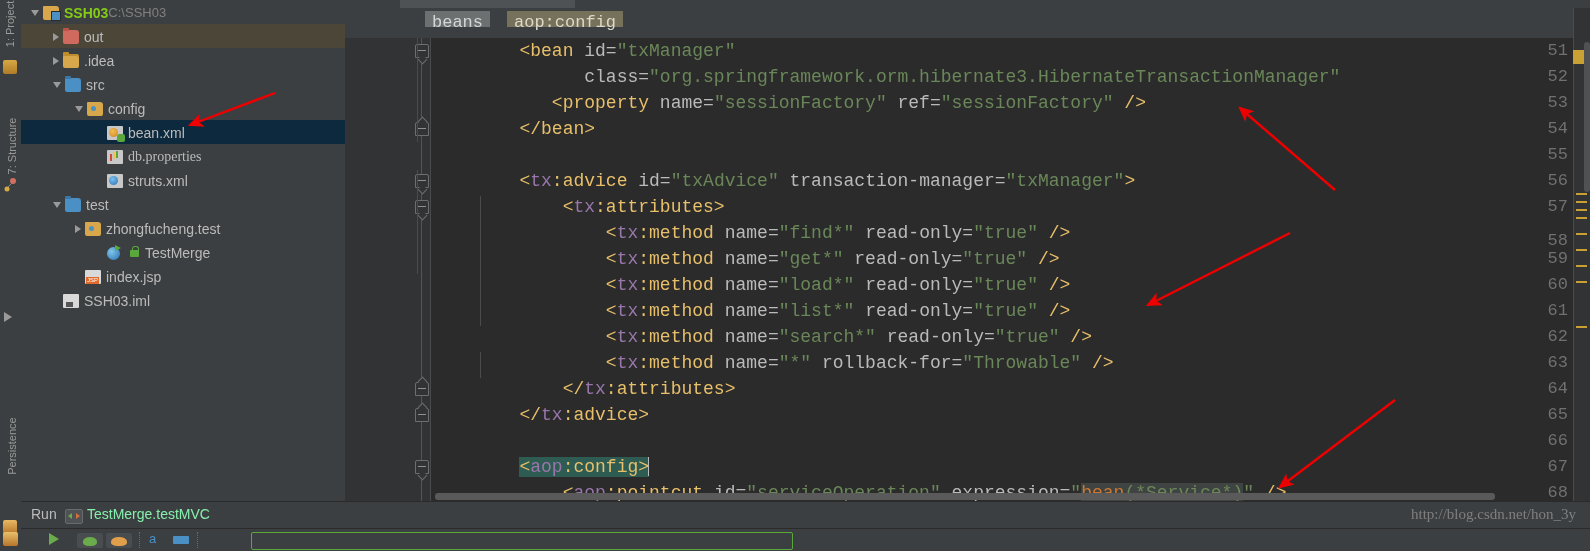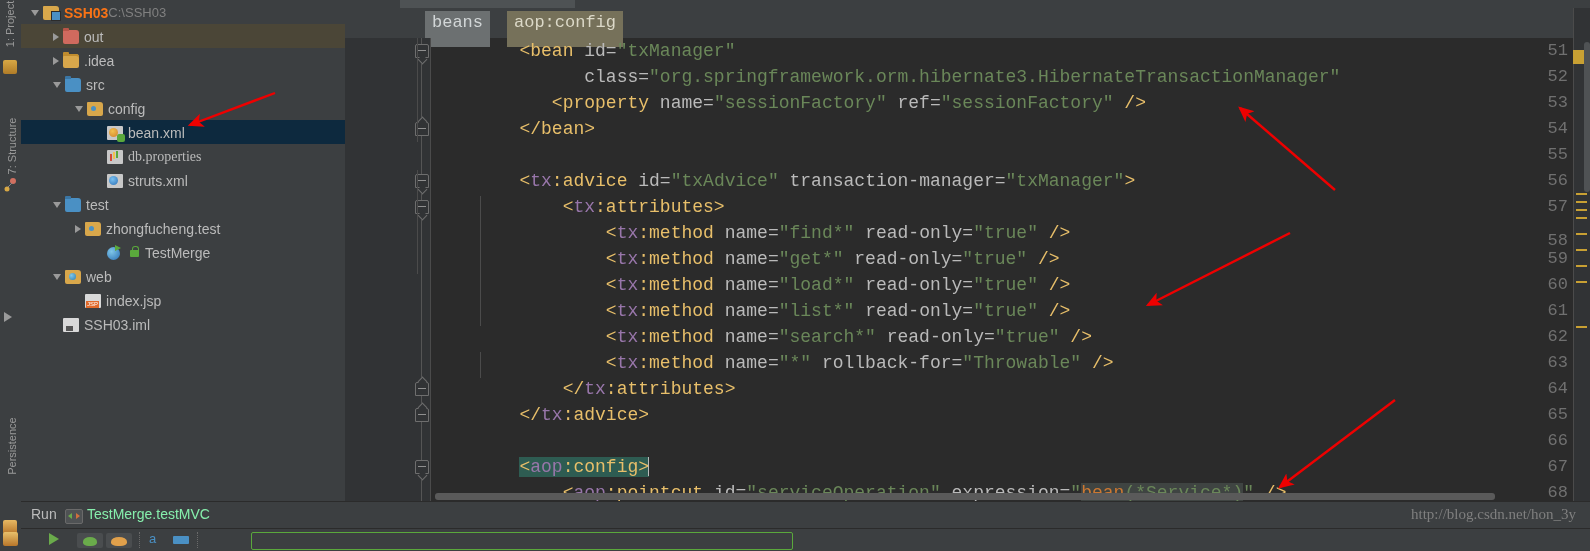--- a/index.html
+++ b/index.html
@@ -103,37 +103,37 @@
   .ico.lock-green:before{content:"";position:absolute;left:2px;top:4px;
        width:9px;height:7px;background:#5aa83c;border-radius:1px;}
   .ico.lock-green:after{content:"";position:absolute;left:4px;top:0px;
        width:5px;height:5px;border:1.5px solid #5aa83c;border-bottom:none;
        border-radius:3px 3px 0 0;}
   .ico.ext-lib{background:transparent;}
   .ico.ext-lib:before{content:"";position:absolute;left:0;top:1px;
        width:4px;height:12px;background:#9aa7b0;
        box-shadow:5px 0 0 0 #d04b3c, 10px 2px 0 0 #4a90c4;}
   .tree-label{vertical-align:middle;}
-  .tree-label.root{font-weight:bold;color:#f97316;font-size:14px;}
+  .tree-label.root{font-weight:bold;color:#84cc16;font-size:14px;}
   .tree-path{color:#808080;font-size:13px;margin-left:0;}
 
   
   #editor-area{
     position:absolute;left:345px;top:0;width:1245px;height:501px;
     background:#2b2b2b;overflow:hidden;
   }
   
   #tabbar{position:absolute;left:0;top:0;width:1245px;height:8px;
     background:#3c3f41;}
   #tab-active{position:absolute;left:55px;top:0;width:175px;height:8px;
     background:#4e5254;border-bottom:2px solid #4a90c4;}
   
   #breadcrumb{position:absolute;left:0;top:8px;width:1245px;height:30px;
     background:#3c3f41;}
-  .crumb{position:absolute;top:3px;height:36px;line-height:24px;
+  .crumb{position:absolute;top:3px;height:16px;line-height:24px;
     font-family:"Liberation Mono", monospace;font-size:17px;padding:0 7px;}
   #crumb-0{left:80px;background:#6c7071;color:#d2d6d7;}
   #crumb-1{left:162px;background:#76715a;color:#dcd9c8;}
 
   
   #gutter{position:absolute;left:0;top:38px;width:86px;height:463px;
     background:#313335;}
   #gutter-sep{position:absolute;left:85px;top:38px;width:1px;height:463px;
     background:#4b4b4b;}
   .lnum{position:absolute;right:22px;font-family:"Liberation Mono",monospace;
@@ -261,21 +261,20 @@
       <div class="tree-row modified" style="padding-left: 32px;"><span class="arrow closed"></span><span class="ico folder-red"></span><span class="tree-label">out</span></div>
       <div class="tree-row" style="padding-left: 32px;"><span class="arrow closed"></span><span class="ico folder-yellow"></span><span class="tree-label">.idea</span></div>
       <div class="tree-row" style="padding-left: 32px;"><span class="arrow open"></span><span class="ico folder-blue"></span><span class="tree-label">src</span></div>
       <div class="tree-row" style="padding-left: 54px;"><span class="arrow open"></span><span class="ico folder-src"></span><span class="tree-label">config</span></div>
       <div class="tree-row selected" style="padding-left: 76px;"><span class="arrow none"></span><span class="ico file-xml green"></span><span class="tree-label">bean.xml</span></div>
       <div class="tree-row" style="padding-left: 76px; font-family: Liberation Serif, serif;"><span class="arrow none"></span><span class="ico file-props"></span><span class="tree-label">db.properties</span></div>
       <div class="tree-row" style="padding-left: 76px;"><span class="arrow none"></span><span class="ico file-xml blue"></span><span class="tree-label">struts.xml</span></div>
       <div class="tree-row" style="padding-left: 32px;"><span class="arrow open"></span><span class="ico folder-blue"></span><span class="tree-label">test</span></div>
       <div class="tree-row" style="padding-left: 54px;"><span class="arrow closed"></span><span class="ico folder-src"></span><span class="tree-label">zhongfucheng.test</span></div>
       <div class="tree-row" style="padding-left: 76px;"><span class="arrow none"></span><span class="ico class-test"></span><span class="ico lock-green"></span><span class="tree-label">TestMerge</span></div>
-      <div class="tree-row" style="padding-left: 32px;"><span class="arrow open"></span><span class="ico folder-web"></span><span class="tree-label">web</span></div>
       <div class="tree-row" style="padding-left: 54px;"><span class="arrow none"></span><span class="ico file-jsp"></span><span class="tree-label">index.jsp</span></div>
       <div class="tree-row" style="padding-left: 32px;"><span class="arrow none"></span><span class="ico file-iml"></span><span class="tree-label">SSH03.iml</span></div>
     </div>
 </div>
 
 <div id="editor-area">
 
   <div id="tabbar">
     <div id="tab-active"></div>
   </div>

